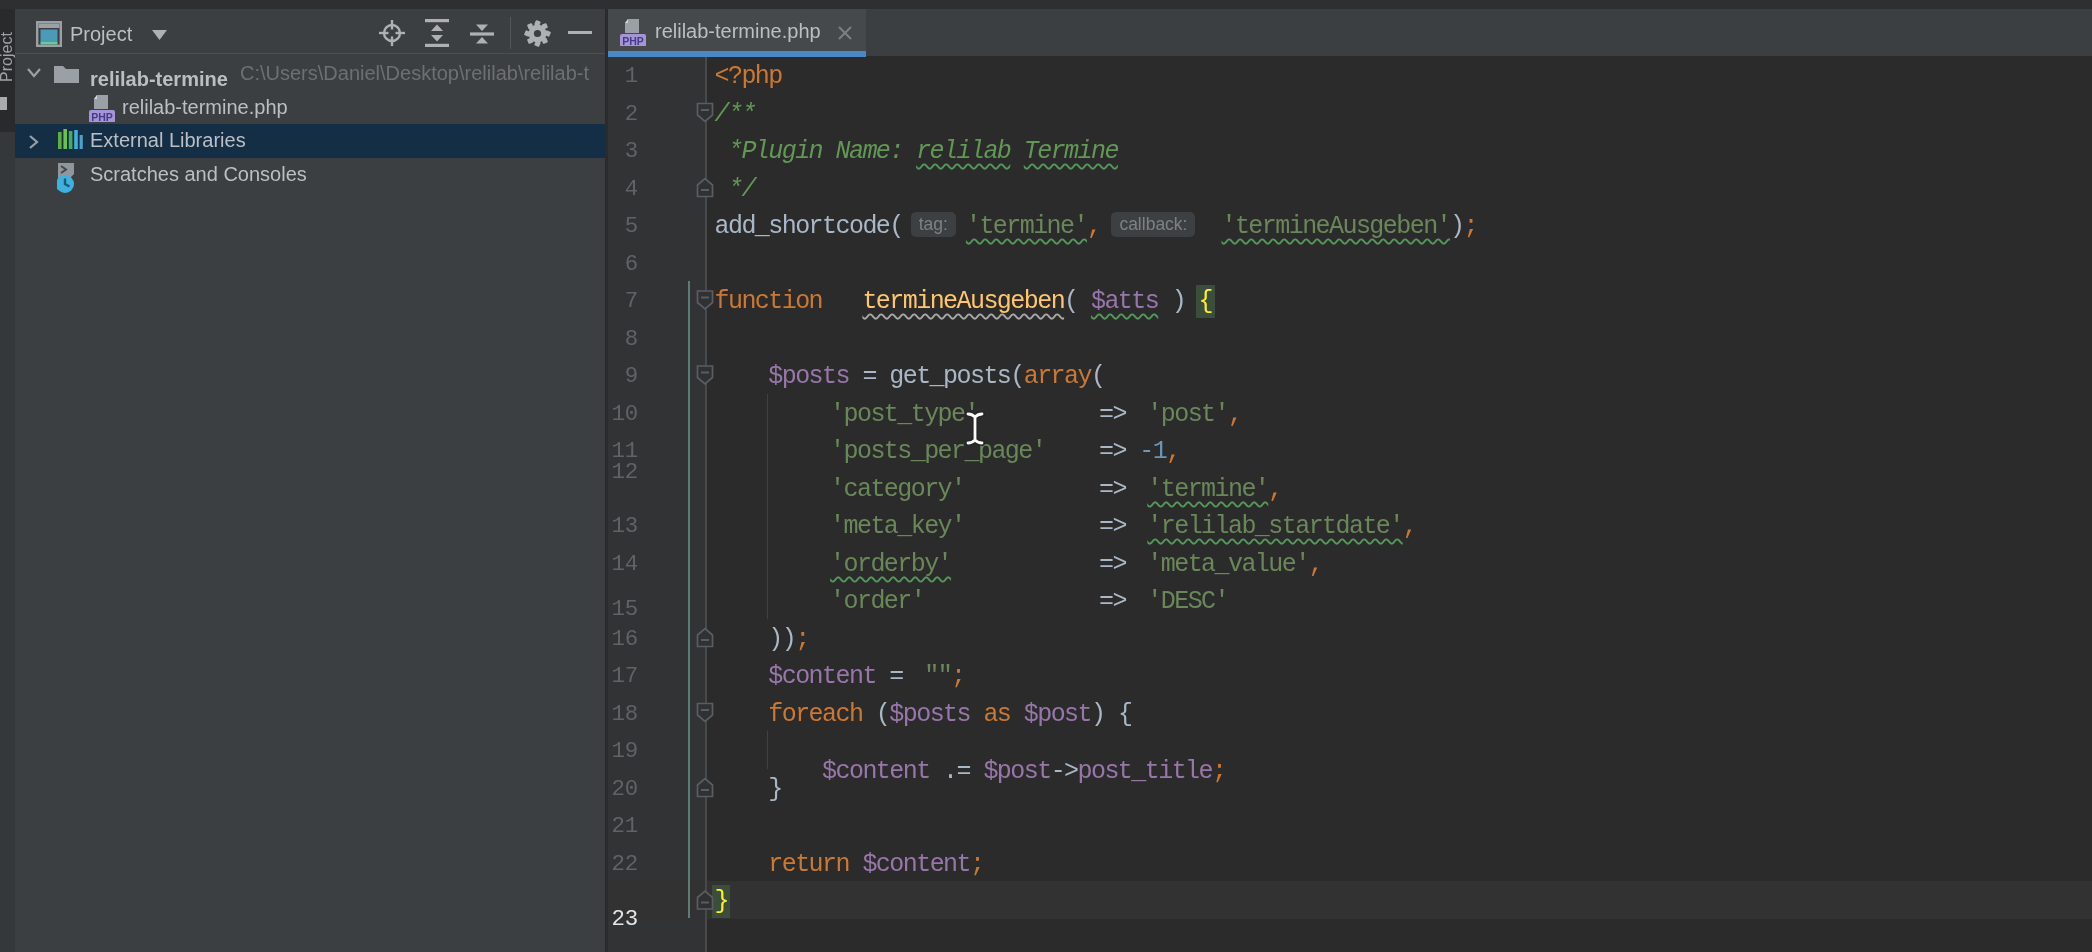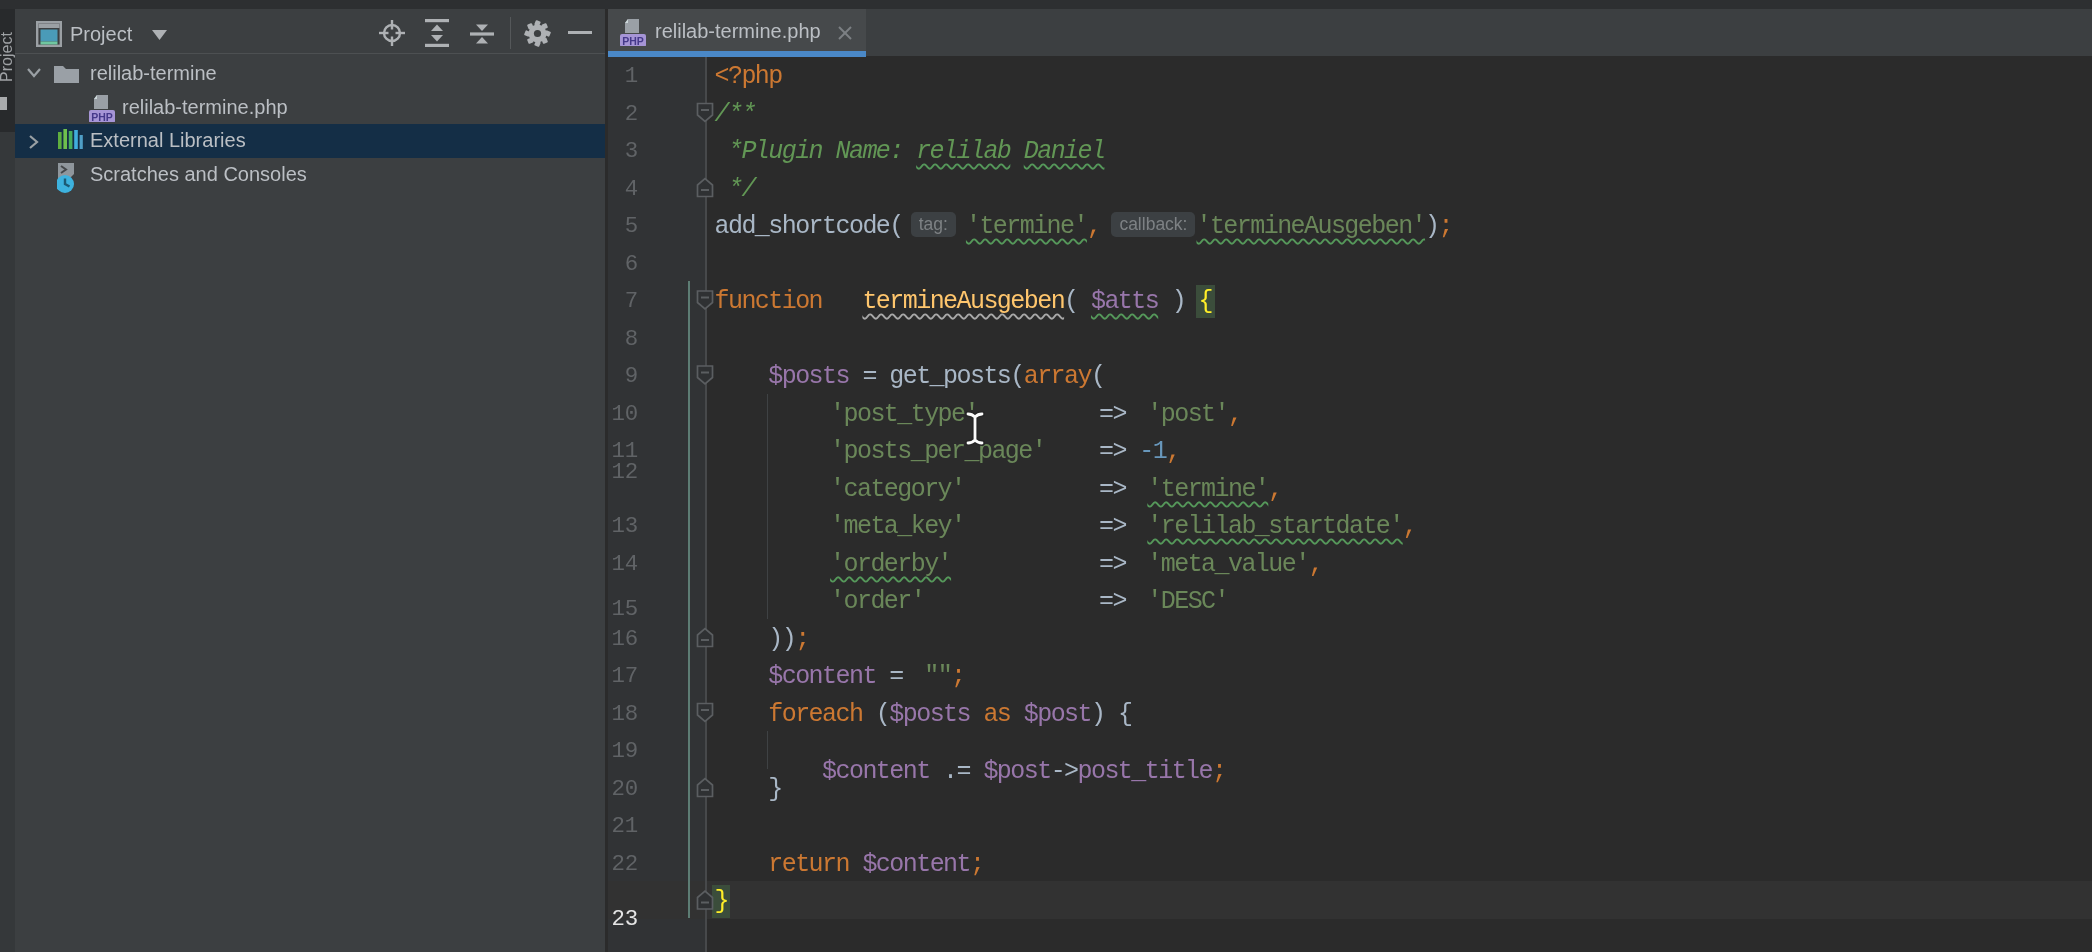--- a/index.html
+++ b/index.html
@@ -100,21 +100,22 @@
   </svg>
   <div class="abs" style="left:568px;top:31px;width:24px;height:3.4px;background:#aeb1b4"></div>
 
   <div class="abs trow" style="top:124px;background:#142e46"></div>
   <svg class="abs" style="left:26px;top:67px" width="16" height="12" fill="none" stroke="#9aa0a4" stroke-width="2.2">
       <polyline points="2,2 8,9 14,2"></polyline>
     </svg>
   <svg class="abs" style="left:54px;top:63px" width="25" height="20">
       <path d="M0,3 L9,3 L12,6 L25,6 L25,20 L0,20 Z" fill="#9aa0a6"></path>
     </svg>
-  <div class="abs ttxt" style="left:90px;top:62px;font-weight:normal">relilab-termine</div>
+  <div class="abs ttxt" style="left:90px;top:68px;font-weight:bold">relilab-termine</div>
+  <div class="abs ttxt" style="left:240px;top:62px;color:#6d7073">C:\Users\Daniel\Desktop\relilab\relilab-t</div>
   <svg class="abs" style="left:88px;top:94px" width="28" height="28">
     <polygon points="9,1 20,1 20,15 6,15 6,5" fill="#9aa0a6"></polygon>
     <polygon points="6,5 9,1 9,5" fill="#ccd8da"></polygon>
     <rect x="1" y="16" width="26" height="13" rx="2" fill="#a695d6"></rect>
     <text x="14" y="26.5" font-family="Liberation Sans,sans-serif" font-size="10.5" font-weight="bold" fill="#45398a" text-anchor="middle">PHP</text>
   </svg>
   <div class="abs ttxt" style="left:122px;top:96px">relilab-termine.php</div>
   <svg class="abs" style="left:28px;top:134px" width="12" height="16" fill="none" stroke="#9aa0a4" stroke-width="2.2">
       <polyline points="2,2 9,8 2,14"></polyline>
     </svg>
@@ -177,23 +178,23 @@
       <div class="ln" style="top:695.75px;color:#606366">18</div>
       <div class="ln" style="top:733.25px;color:#606366">19</div>
       <div class="ln" style="top:770.75px;color:#606366">20</div>
       <div class="ln" style="top:808.25px;color:#606366">21</div>
       <div class="ln" style="top:845.75px;color:#606366">22</div>
       <div class="ln" style="top:901px;color:#e5e5e5">23</div>
     </div>
   <div id="code">
       <div class="cl" style="top:58.25px"><span class="o">&lt;?php</span></div>
       <div class="cl" style="top:95.75px"><span class="c">/**</span></div>
-      <div class="cl" style="top:133.25px"><span class="c"> *Plugin Name: <span class="wv">relilab</span> <span class="wv">Daniel</span></span></div>
+      <div class="cl" style="top:133.25px"><span class="c"> *Plugin Name: <span class="wv">relilab</span> <span class="wv">Termine</span></span></div>
       <div class="cl" style="top:170.75px"><span class="c"> */</span></div>
-      <div class="cl" style="top:208.25px">add_shortcode(<span class="hint" style="margin-left:8px">tag:</span><span style="margin-left:10px" class="s"><span class="wv">'termine'</span></span><span class="o">,</span><span class="hint" style="margin-left:11px">callback:</span><span style="margin-left:1px" class="s"><span class="wv">'termineAusgeben'</span></span>)<span class="o">;</span></div>
+      <div class="cl" style="top:208.25px">add_shortcode(<span class="hint" style="margin-left:8px">tag:</span><span style="margin-left:10px" class="s"><span class="wv">'termine'</span></span><span class="o">,</span><span class="hint" style="margin-left:11px">callback:</span><span style="margin-left:26px" class="s"><span class="wv">'termineAusgeben'</span></span>)<span class="o">;</span></div>
       <div class="cl" style="top:245.75px"></div>
       <div class="cl" style="top:283.25px"><span class="o">function</span>   <span class="y wvw">termineAusgeben</span>( <span class="v wv">$atts</span> ) <span class="brace">{</span></div>
       <div class="cl" style="top:320.75px"></div>
       <div class="cl" style="top:358.25px">    <span class="v">$posts</span> = get_posts(<span class="o">array</span>(</div>
       <div class="cl" style="top:395.75px">        <span class="s">'post_type'</span>         =&gt; <span class="s">'post'</span><span class="o">,</span></div>
       <div class="cl" style="top:433.25px">        <span class="s">'posts_per_page'</span>    =&gt; <span class="n">-1</span><span class="o">,</span></div>
       <div class="cl" style="top:470.75px">        <span class="s">'category'</span>          =&gt; <span class="s wv">'termine'</span><span class="o">,</span></div>
       <div class="cl" style="top:508.25px">        <span class="s">'meta_key'</span>          =&gt; <span class="s wv">'relilab_startdate'</span><span class="o">,</span></div>
       <div class="cl" style="top:545.75px">        <span class="s wv">'orderby'</span>           =&gt; <span class="s">'meta_value'</span><span class="o">,</span></div>
       <div class="cl" style="top:583.25px">        <span class="s">'order'</span>             =&gt; <span class="s">'DESC'</span></div>

